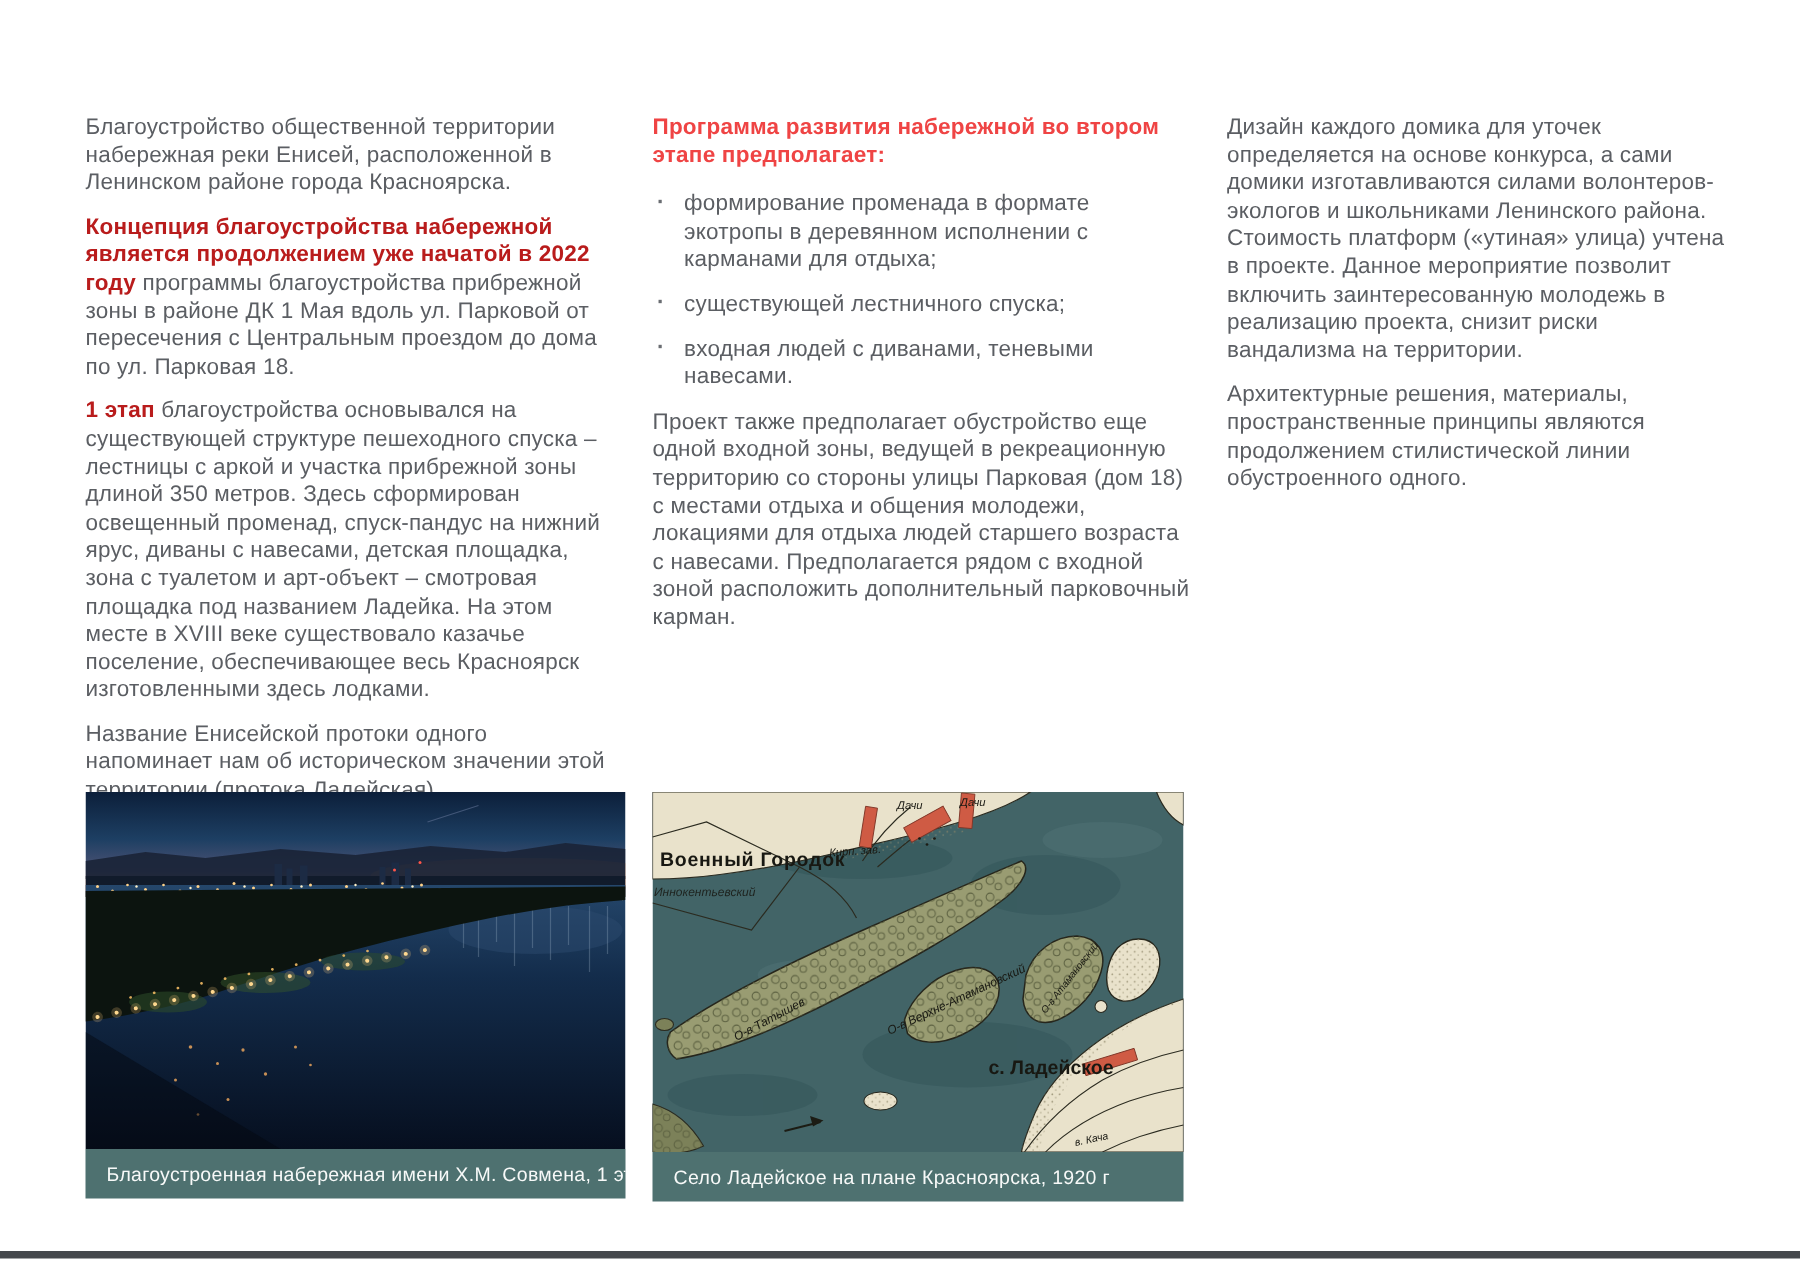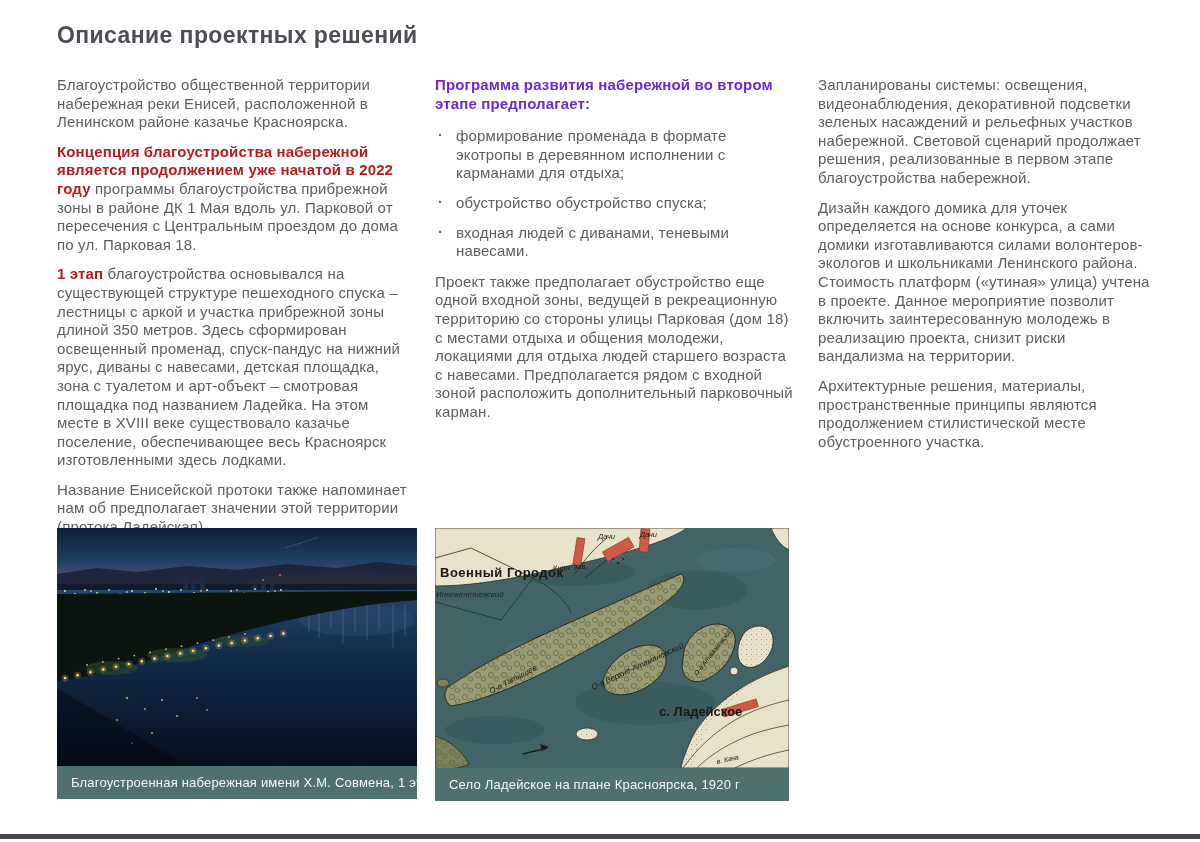--- a/index.html
+++ b/index.html
@@ -12,21 +12,21 @@
     position:absolute;left:57px;top:22px;margin:0;
     font-size:23px;font-weight:bold;color:#4b4f55;letter-spacing:.4px;
   }
   .col{position:absolute;top:76px;font-size:15px;line-height:18.6px;letter-spacing:.15px;}
   .col p{margin:0 0 11px 0;}
   .col .b{font-weight:bold;color:#b91c1c;}
   .col1{left:57px;width:356px;}
   .col2{left:435px;width:358px;}
   .col3{left:818px;width:337px;}
   .red-heading{
-    color:#6d28d9;font-size:15px;line-height:18.6px;font-weight:bold;
+    color:#ef4444;font-size:15px;line-height:18.6px;font-weight:bold;
     margin:0 0 14px 0;letter-spacing:.15px;
   }
   ul.bullets{list-style:none;margin:0 16px 12px 0;padding:0;}
   ul.bullets li{position:relative;padding-left:21px;margin-bottom:11px;}
   ul.bullets li::before{content:"·";position:absolute;left:3px;top:-1px;font-weight:bold;color:#6a6d72;}
   figure{position:absolute;top:528px;margin:0;}
   .fig-photo{left:57px;width:360px;}
   .fig-map{left:435px;width:354px;}
   figure svg{display:block;}
   figcaption{
@@ -34,43 +34,41 @@
     font-size:13px;line-height:33px;padding:0 14px;letter-spacing:.2px;
     white-space:nowrap;overflow:hidden;
   }
   .footer-bar{position:absolute;left:0;right:0;bottom:3px;height:5px;background:#45484c;}
 </style>
 </head>
 <body>
 
 <div class="page">
 
-  <h1 class="page-title">Описание проектных решений</h1>
 
   <div class="col col1">
-    <p><span>Благоустройство общественной территории набережная реки Енисей, расположенной в Ленинском районе казачье Красноярска.</span></p>
+    <p><span>Благоустройство общественной территории набережная реки Енисей, расположенной в Ленинском районе города Красноярска.</span></p>
     <p><span class="b">Концепция благоустройства набережной является продолжением уже начатой в 2022 году</span><span> программы благоустройства прибрежной зоны в районе ДК 1 Мая вдоль ул. Парковой от пересечения с Центральным проездом до дома по ул. Парковая 18.</span></p>
     <p><span class="b">1 этап</span><span> благоустройства основывался на существующей структуре пешеходного спуска – лестницы с аркой и участка прибрежной зоны длиной 350 метров. Здесь сформирован освещенный променад, спуск-пандус на нижний ярус, диваны с навесами, детская площадка, зона с туалетом и арт-объект – смотровая площадка под названием Ладейка. На этом месте в XVIII веке существовало казачье поселение, обеспечивающее весь Красноярск изготовленными здесь лодками.</span></p>
-    <p><span>Название Енисейской протоки также напоминает нам об предполагает значении этой территории (протока Ладейская).</span></p>
+    <p><span>Название Енисейской протоки одного напоминает нам об историческом значении этой территории (протока Ладейская).</span></p>
   </div>
 
   <div class="col col2">
     <h2 class="red-heading">Программа развития набережной во втором этапе предполагает:</h2>
     <ul class="bullets">
       <li><span>формирование променада в формате экотропы в деревянном исполнении с карманами для отдыха;</span></li>
-      <li><span>обустройство обустройство спуска;</span></li>
+      <li><span>существующей лестничного спуска;</span></li>
       <li><span>входная людей с диванами, теневыми навесами.</span></li>
     </ul>
     <p><span>Проект также предполагает обустройство еще одной входной зоны, ведущей в рекреационную территорию со стороны улицы Парковая (дом 18) с местами отдыха и общения молодежи, локациями для отдыха людей старшего возраста с навесами. Предполагается рядом с входной зоной расположить дополнительный парковочный карман.</span></p>
   </div>
 
   <div class="col col3">
-    <p><span>Запланированы системы: освещения, видеонаблюдения, декоративной подсветки зеленых насаждений и рельефных участков набережной. Световой сценарий продолжает решения, реализованные в первом этапе благоустройства набережной.</span></p>
     <p><span>Дизайн каждого домика для уточек определяется на основе конкурса, а сами домики изготавливаются силами волонтеров-экологов и школьниками Ленинского района. Стоимость платформ («утиная» улица) учтена в проекте. Данное мероприятие позволит включить заинтересованную молодежь в реализацию проекта, снизит риски вандализма на территории.</span></p>
-    <p><span>Архитектурные решения, материалы, пространственные принципы являются продолжением стилистической месте обустроенного участка.</span></p>
+    <p><span>Архитектурные решения, материалы, пространственные принципы являются продолжением стилистической линии обустроенного одного.</span></p>
   </div>
 
   <figure class="fig-photo">
     <svg viewBox="0 0 360 238" width="360" height="238" preserveAspectRatio="none" xmlns="http://www.w3.org/2000/svg">
       <defs>
         <linearGradient id="sky" x1="0" y1="0" x2="0" y2="1">
           <stop offset="0" stop-color="#0c1f3a"></stop>
           <stop offset="0.45" stop-color="#1d3f63"></stop>
           <stop offset="0.75" stop-color="#4e5374"></stop>
           <stop offset="0.92" stop-color="#b06a4e"></stop>

